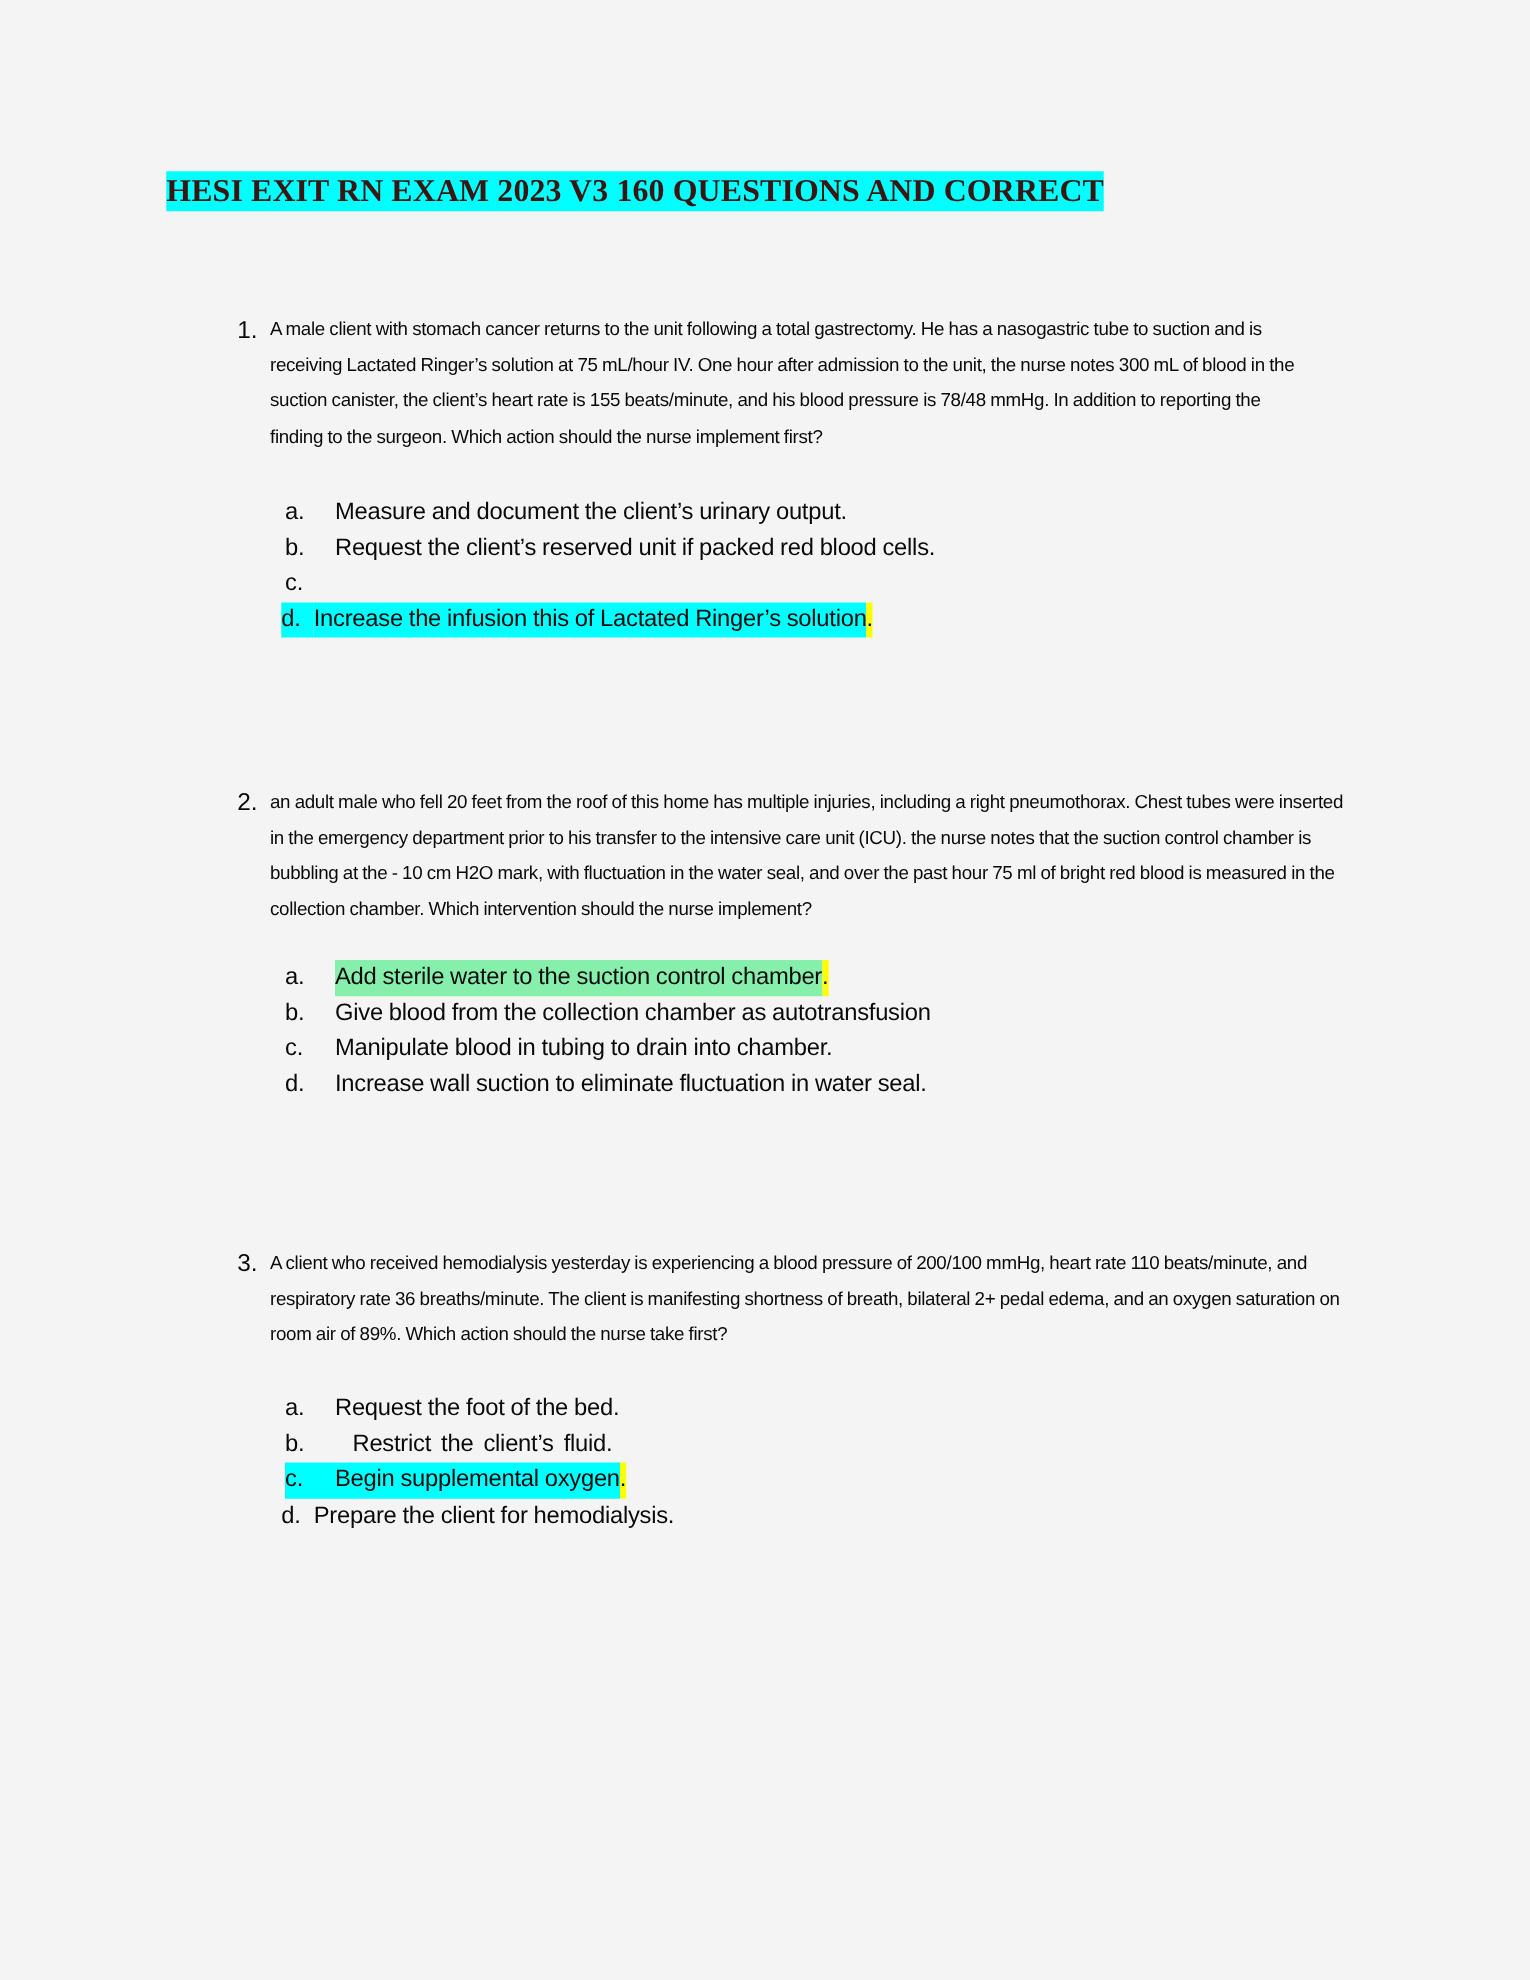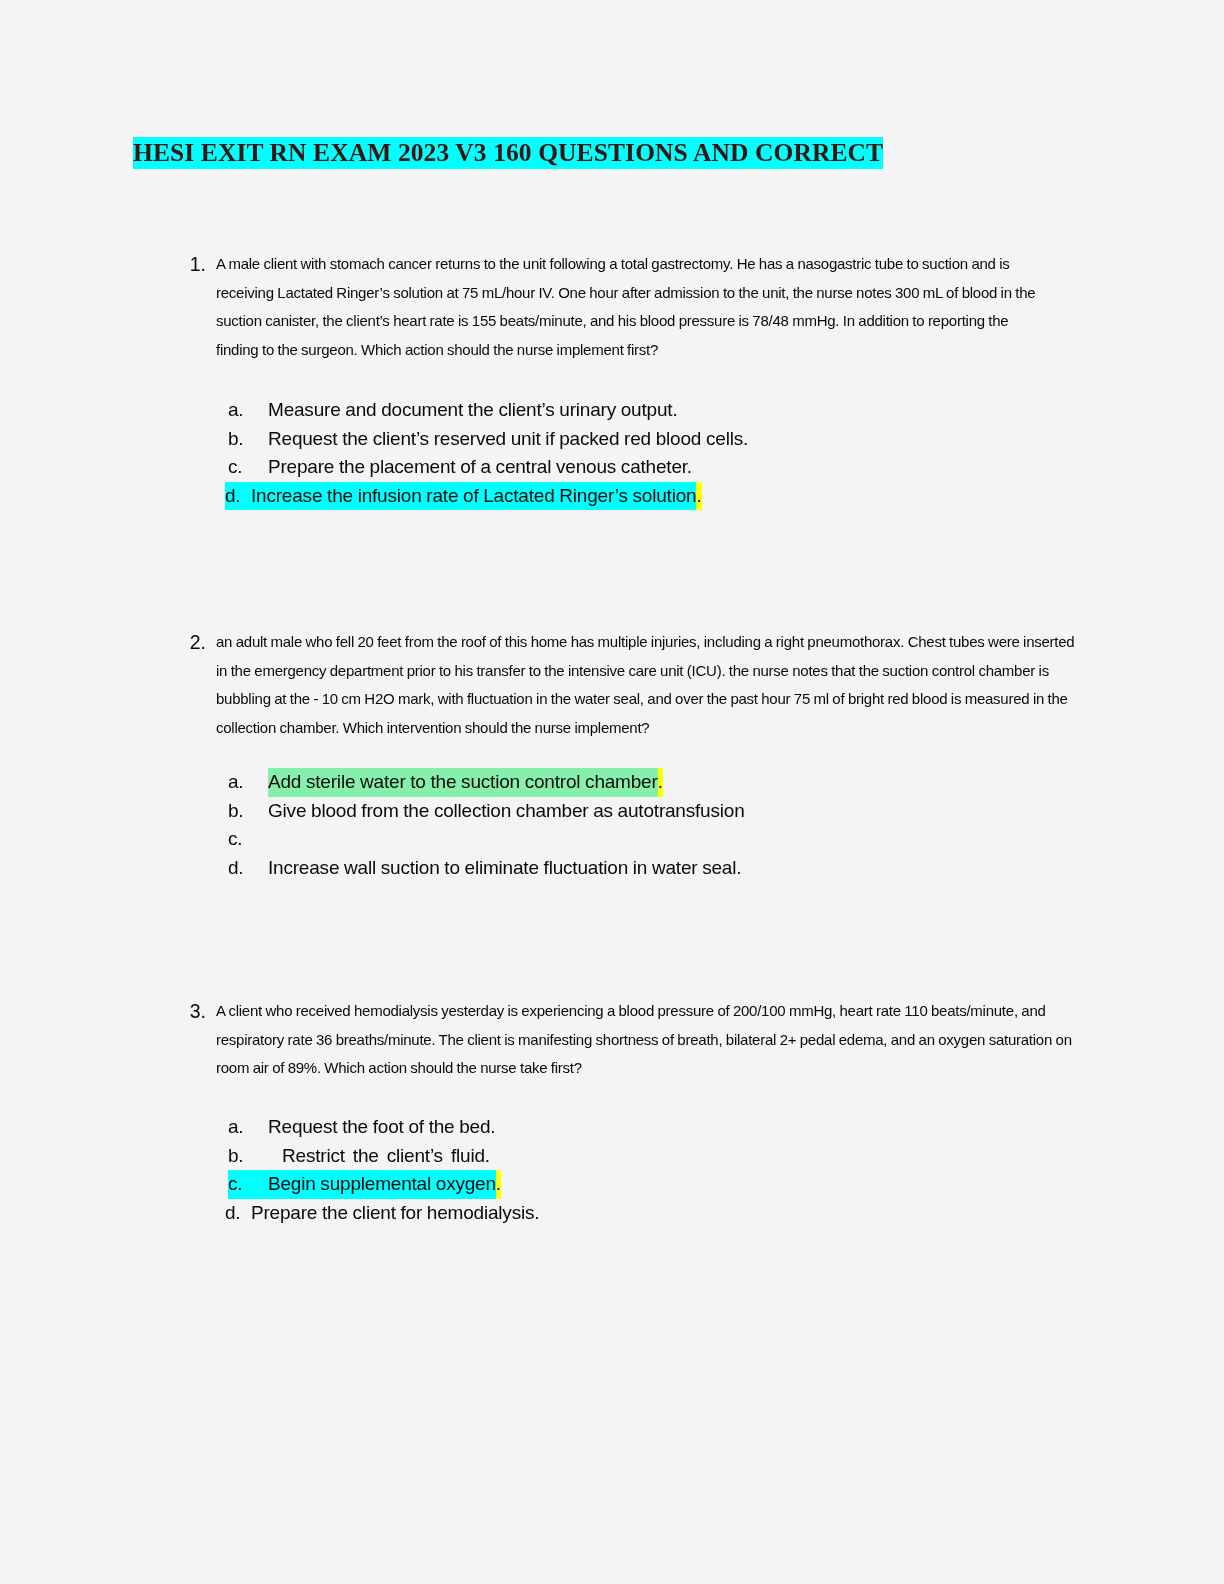--- a/index.html
+++ b/index.html
@@ -150,25 +150,24 @@
     <li class="opt">
       <span class="opt-label">a.</span>
       <span class="opt-body">Measure and document the client’s urinary output.</span>
     </li>
     <li class="opt">
       <span class="opt-label">b.</span>
       <span class="opt-body">Request the client’s reserved unit if packed red blood cells.</span>
     </li>
     <li class="opt">
       <span class="opt-label">c.</span>
-      <span class="opt-body">Prepare the placement of a central venous catheter.</span>
     </li>
     <li class="opt tight hl-row">
       <span class="opt-label">d.</span>
-      <span class="opt-body">Increase the infusion rate of Lactated Ringer’s solution</span>
+      <span class="opt-body">Increase the infusion this of Lactated Ringer’s solution</span>
         <span class="hl-yellow">.</span>
     </li>
   </ul>
 
   <div class="question q2" style="top:628px;">
     <div class="q-row">
       <div class="q-num">2.</div>
       <div class="q-text">an adult male who fell 20 feet from the roof of this home has multiple injuries, including a right pneumothorax. Chest tubes were inserted in the emergency department prior to his transfer to the intensive care unit (ICU). the nurse notes that the suction control chamber is bubbling at the - 10 cm H2O mark, with fluctuation in the water seal, and over the past hour 75 ml of bright red blood is measured in the collection chamber. Which intervention should the nurse implement?</div>
     </div>
   </div>
@@ -178,20 +177,21 @@
       <span class="opt-label">a.</span>
       <span class="opt-body">Add sterile water to the suction control chamber</span>
         <span class="hl-yellow">.</span>
     </li>
     <li class="opt">
       <span class="opt-label">b.</span>
       <span class="opt-body">Give blood from the collection chamber as autotransfusion</span>
     </li>
     <li class="opt">
       <span class="opt-label">c.</span>
+      <span class="opt-body">Manipulate blood in tubing to drain into  chamber.</span>
     </li>
     <li class="opt">
       <span class="opt-label">d.</span>
       <span class="opt-body">Increase wall suction to eliminate fluctuation in water seal.</span>
     </li>
   </ul>
 
   <div class="question q3" style="top:997px;">
     <div class="q-row">
       <div class="q-num">3.</div>

